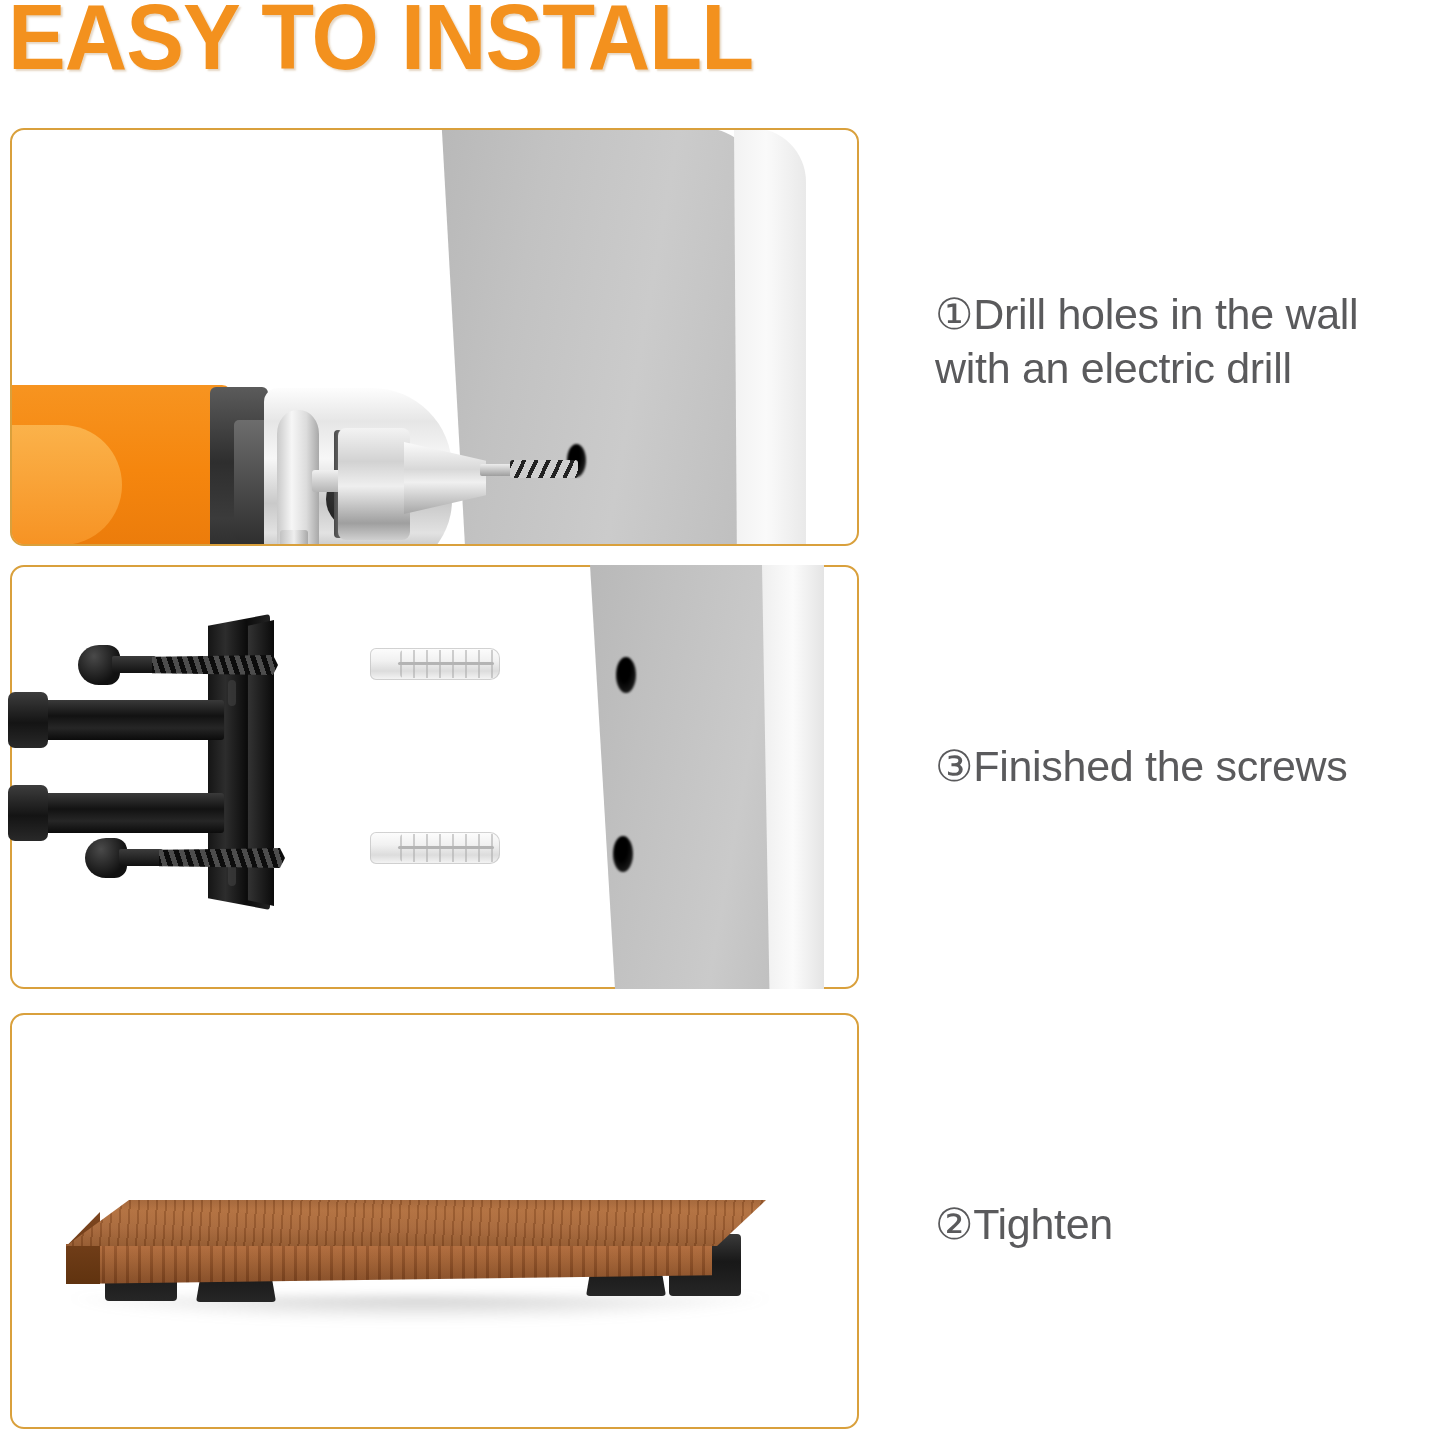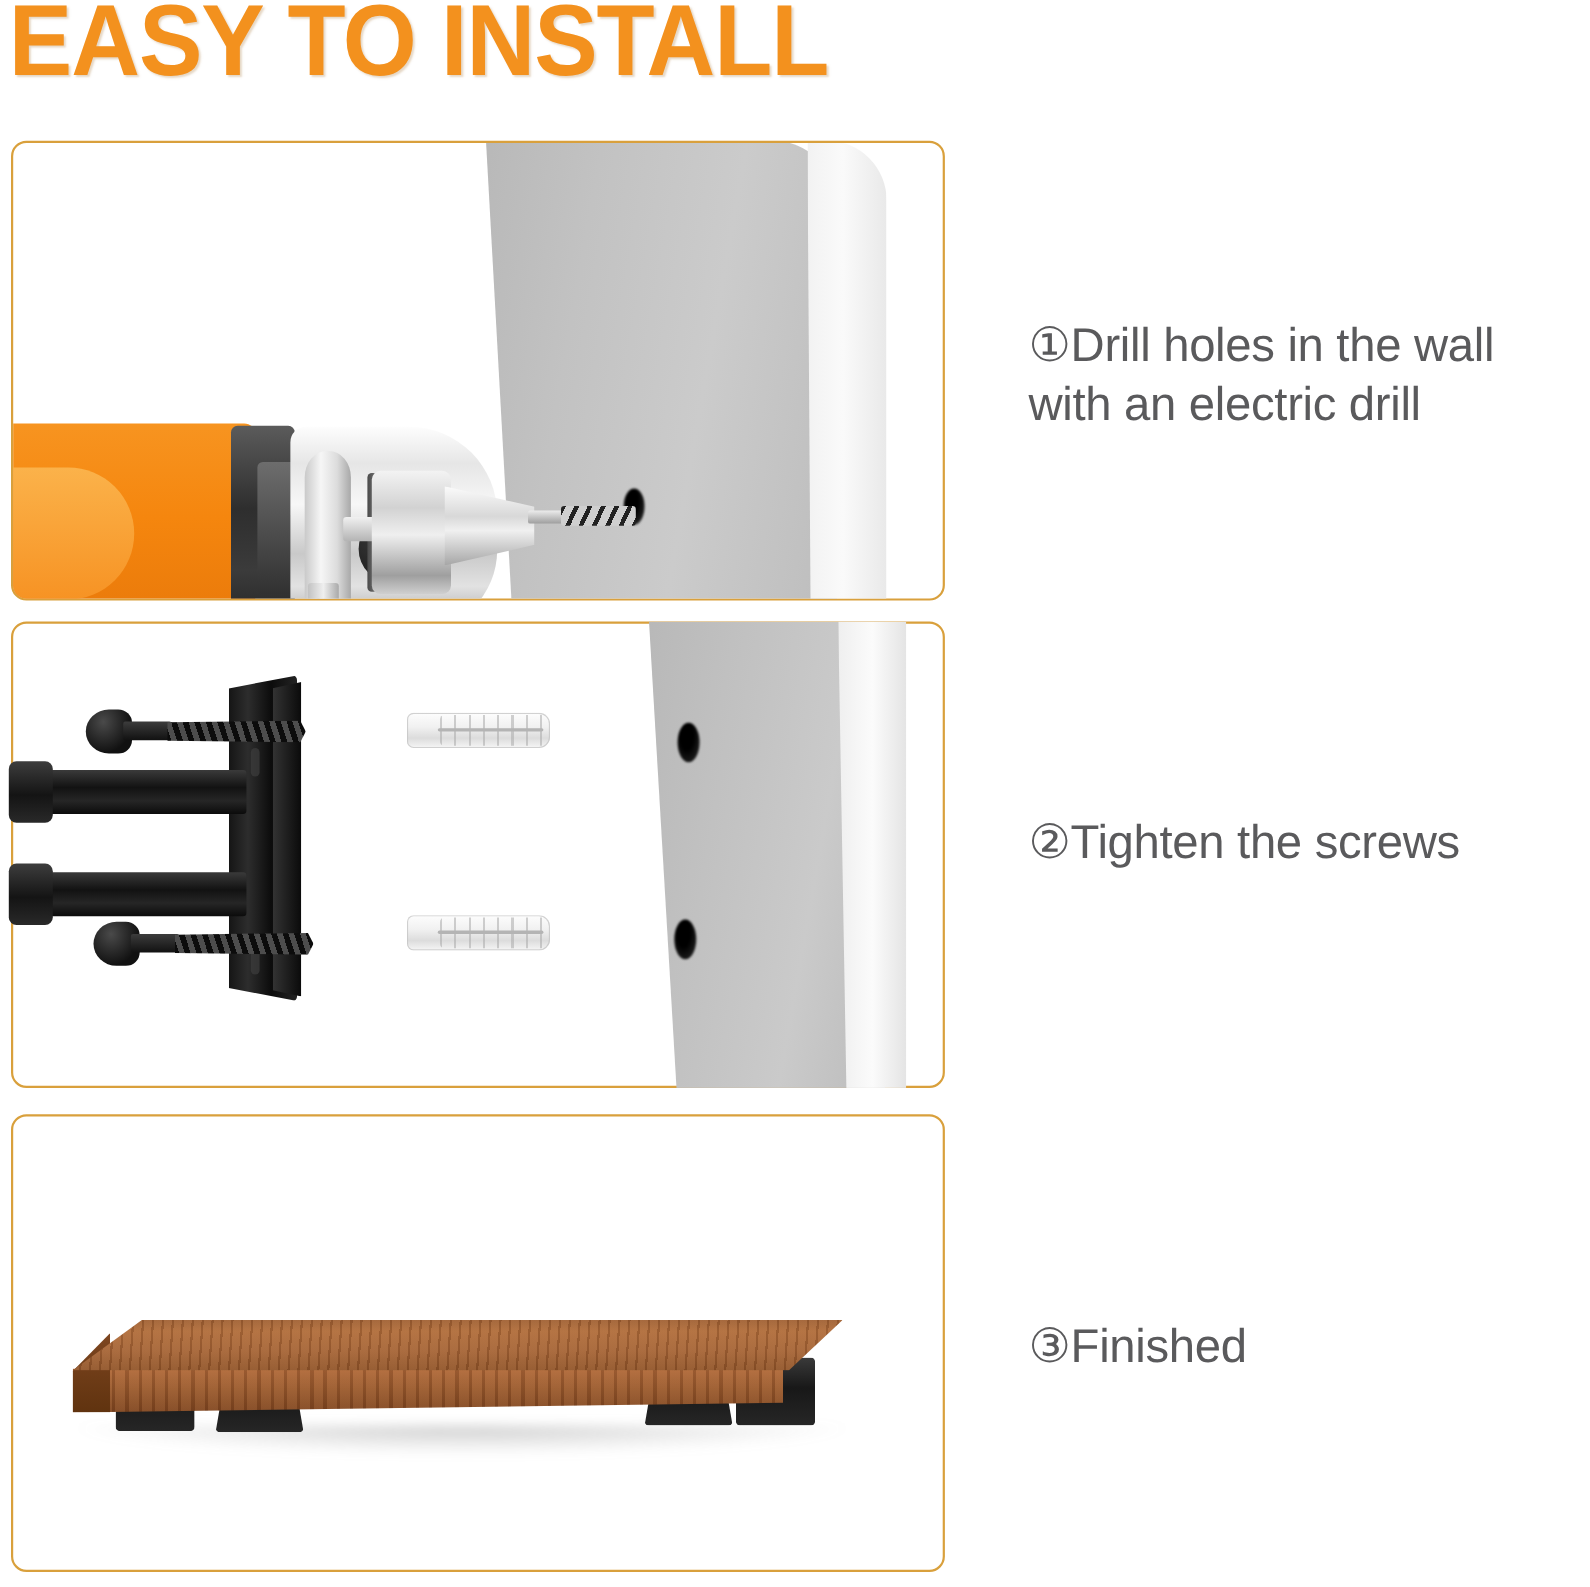--- a/index.html
+++ b/index.html
@@ -419,14 +419,14 @@
 <div class="brk-knob" id="brk3k"></div>
 <div class="brk brk-angle" id="brk4"></div>
 <div class="shelf-front"></div>
 <div class="shelf-front-grain"></div>
 <div class="shelf-side"></div>
 <div class="shelf-top"></div>
 <div class="shelf-top-grain"></div>
 
 <div class="caption" id="cap1">①Drill holes in the wall
 with an electric drill</div>
-<div class="caption" id="cap2">②Tighten the screws</div>
-<div class="caption" id="cap3">③Finished</div>
+<div class="caption" id="cap2">③Finished the screws</div>
+<div class="caption" id="cap3">②Tighten</div>
 
 </body></html>

